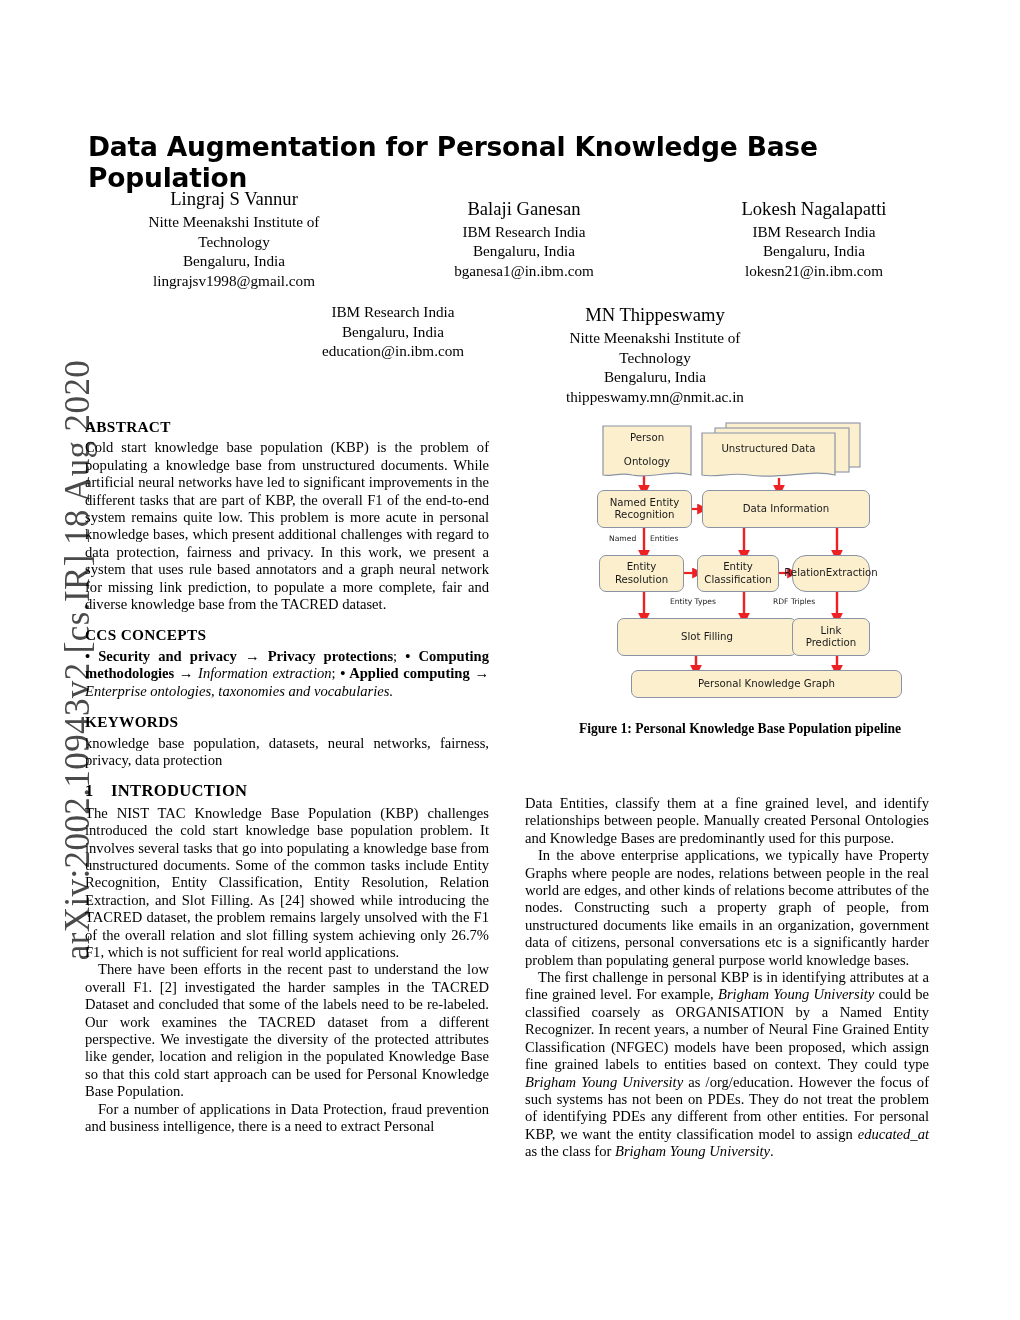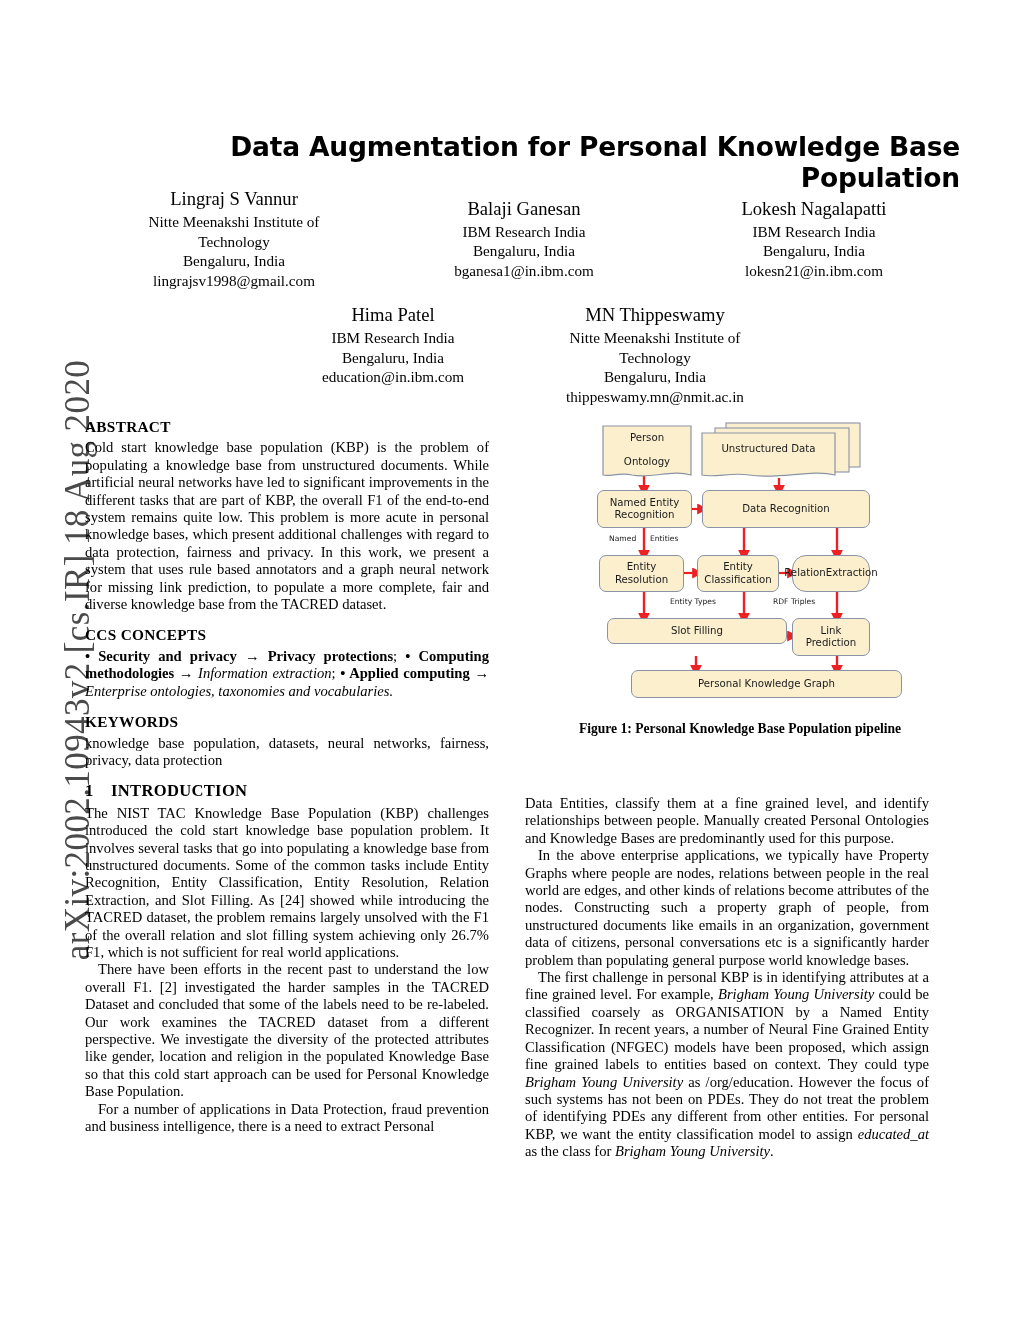--- a/index.html
+++ b/index.html
@@ -41,21 +41,21 @@
     width: 1020px;
     height: 1320px;
   }
 
   
   #title {
     position: absolute;
     left: 88px;
     top: 131px;
     width: 872px;
-    text-align: right;
+    text-align: left;
     font-family: "DejaVu Sans", sans-serif;
     font-weight: bold;
     font-size: 26.5px;
     letter-spacing: -0.2px;
     color: #000;
   }
 
   .author-row {
     position: absolute;
     display: flex;
@@ -212,21 +212,20 @@
     <div class="author-block">
       <div class="author-name">Lokesh Nagalapatti</div>
       <span class="author-line">IBM Research India</span>
       <span class="author-line">Bengaluru, India</span>
       <span class="author-line">lokesn21@in.ibm.com</span>
     </div>
   </div>
 
   <div class="author-row" id="author-row-2">
     <div class="author-block">
-      <div class="author-name">Hima Patel</div>
       <span class="author-line">IBM Research India</span>
       <span class="author-line">Bengaluru, India</span>
       <span class="author-line">education@in.ibm.com</span>
     </div>
     <div class="author-block">
       <div class="author-name">MN Thippeswamy</div>
       <span class="author-line">Nitte Meenakshi Institute of</span>
       <span class="author-line">Technology</span>
       <span class="author-line">Bengaluru, India</span>
       <span class="author-line">thippeswamy.mn@nmit.ac.in</span>
@@ -307,21 +306,21 @@
         <rect x="14" y="6" width="134" height="44" fill="#FBEFCE" stroke="#8a93a6" stroke-width="1.1"></rect>
         <path d="M1,11 L134,11 L134,53 C110,47 78,58 48,53 C30,50 14,56 1,53 Z" fill="#FBEFCE" stroke="#8a93a6" stroke-width="1.2"></path>
       </svg>
       <div class="doc-label" style="left:176px;top:14px;width:135px;height:30px;">Unstructured Data</div>
 
       <div class="node" style="left:72px;top:70px;width:95px;height:38px;flex-direction:column;">
         <span>Named Entity</span>
         <span>Recognition</span>
       </div>
 
-      <div class="node" style="left:177px;top:70px;width:168px;height:38px;">Data Recognition</div>
+      <div class="node" style="left:177px;top:70px;width:168px;height:38px;">Data Information</div>
 
       <div class="edge-label" style="left:84px;top:114px;">Named</div>
       <div class="edge-label" style="left:125px;top:114px;">Entities</div>
 
       <div class="node" style="left:74px;top:135px;width:85px;height:37px;flex-direction:column;">
         <span>Entity</span>
         <span>Resolution</span>
       </div>
 
       <div class="node" style="left:172px;top:135px;width:82px;height:37px;flex-direction:column;">
@@ -330,21 +329,21 @@
       </div>
 
       <div class="node" style="left:267px;top:135px;width:78px;height:37px;border-radius:14px;">
         <span>Relation</span>
         <span>Extraction</span>
       </div>
 
       <div class="edge-label" style="left:145px;top:177px;">Entity Types</div>
       <div class="edge-label" style="left:248px;top:177px;">RDF Triples</div>
 
-      <div class="node" style="left:82px;top:198px;width:180px;height:26px;">Slot Filling</div>
+      <div class="node" style="left:92px;top:198px;width:180px;height:38px;">Slot Filling</div>
 
       <div class="node" style="left:267px;top:198px;width:78px;height:38px;flex-direction:column;">
         <span>Link</span>
         <span>Prediction</span>
       </div>
 
       <div class="node" style="left:74px;top:250px;width:271px;height:28px;margin-left:32px;">Personal Knowledge Graph</div>
     </div>
 
     <div id="figure-caption">Figure 1: Personal Knowledge Base Population pipeline</div>

